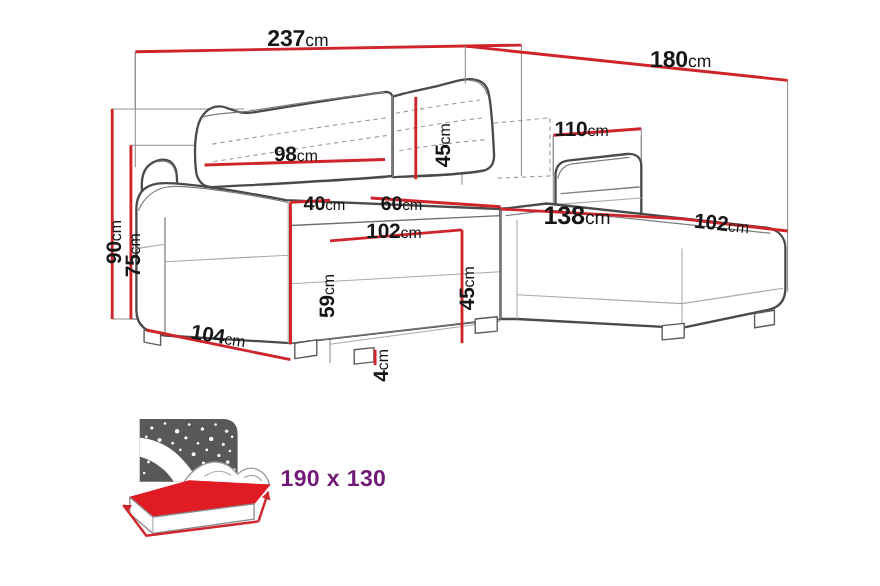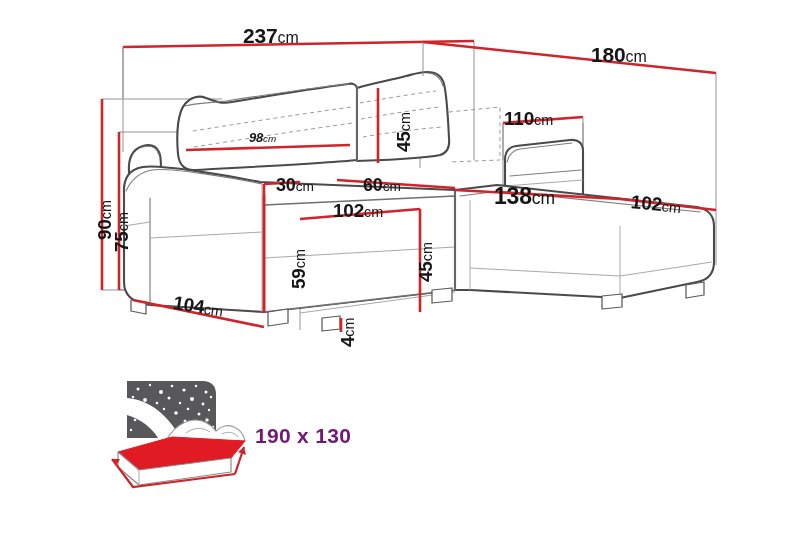--- a/index.html
+++ b/index.html
@@ -334,37 +334,37 @@
   </svg>
 
   <div class="dim-label" style="left:243px; top:25px; font-size:21px;">
     <span>237</span><span class="unit">cm</span>
   </div>
 
   <div class="dim-label" style="left:553px; top:44px; font-size:21px;margin-left:38px;">
     <span>180</span><span class="unit">cm</span>
   </div>
 
-  <div class="dim-label" style="left:249px; top:131px; font-size:13px;font-style:italic;">
+  <div class="dim-label" style="left:249px; top:131px; font-size:19px;">
     <span>98</span><span class="unit">cm</span>
   </div>
 
   <div class="dim-label rot-90" style="left:394px; top:152px; font-size:19px;">
     <span>45</span><span class="unit">cm</span>
   </div>
 
   <div class="dim-label" style="left:504px; top:109px; font-size:19px;">
     <span>110</span><span class="unit">cm</span>
   </div>
 
   <div class="dim-label" style="left:276px; top:176px; font-size:18px;">
-    <span>30</span><span class="unit">cm</span>
-  </div>
-
-  <div class="dim-label" style="left:363px; top:176px; font-size:18px;">
+    <span>40</span><span class="unit">cm</span>
+  </div>
+
+  <div class="dim-label" style="left:346px; top:176px; font-size:18px;">
     <span>60</span><span class="unit">cm</span>
   </div>
 
   <div class="dim-label" style="left:494px; top:185px; font-size:23px;">
     <span>138</span><span class="unit">cm</span>
   </div>
 
   <div class="dim-label" style="left:632px; top:192px; font-size:19px; transform:rotate(6deg); transform-origin:0 0;">
     <span>102</span><span class="unit">cm</span>
   </div>

